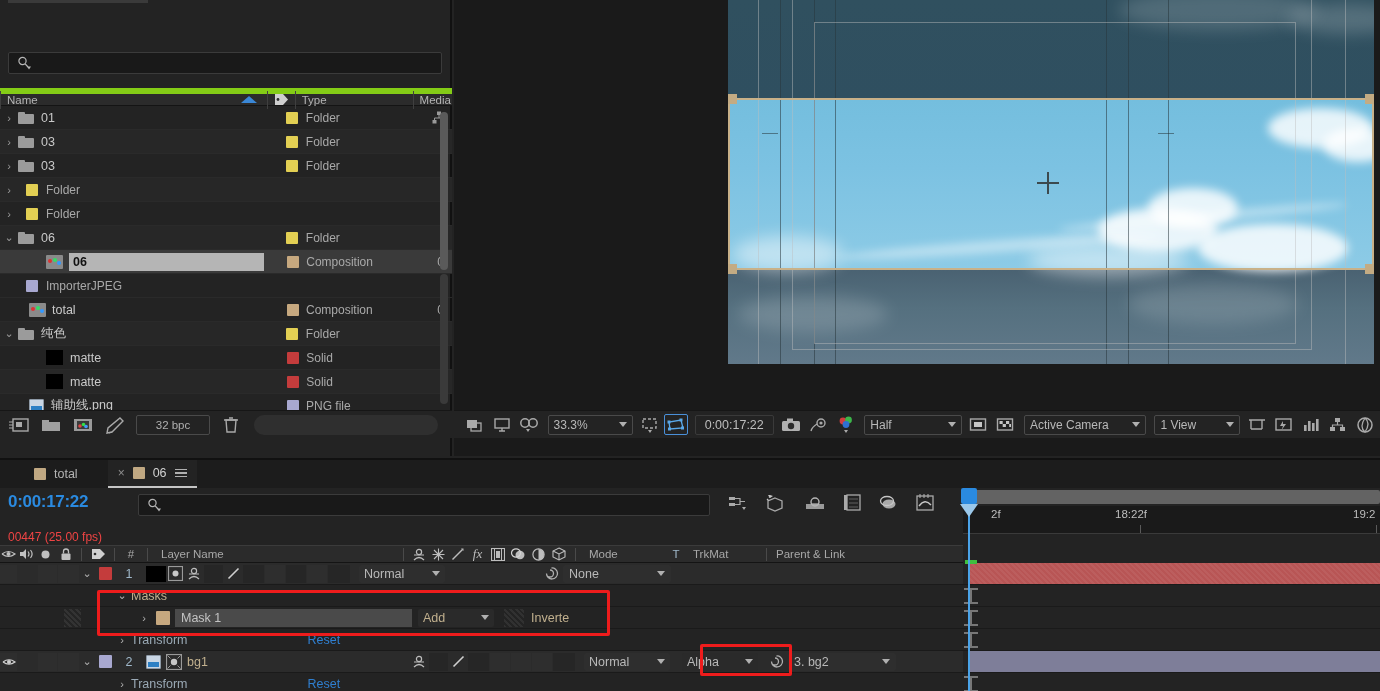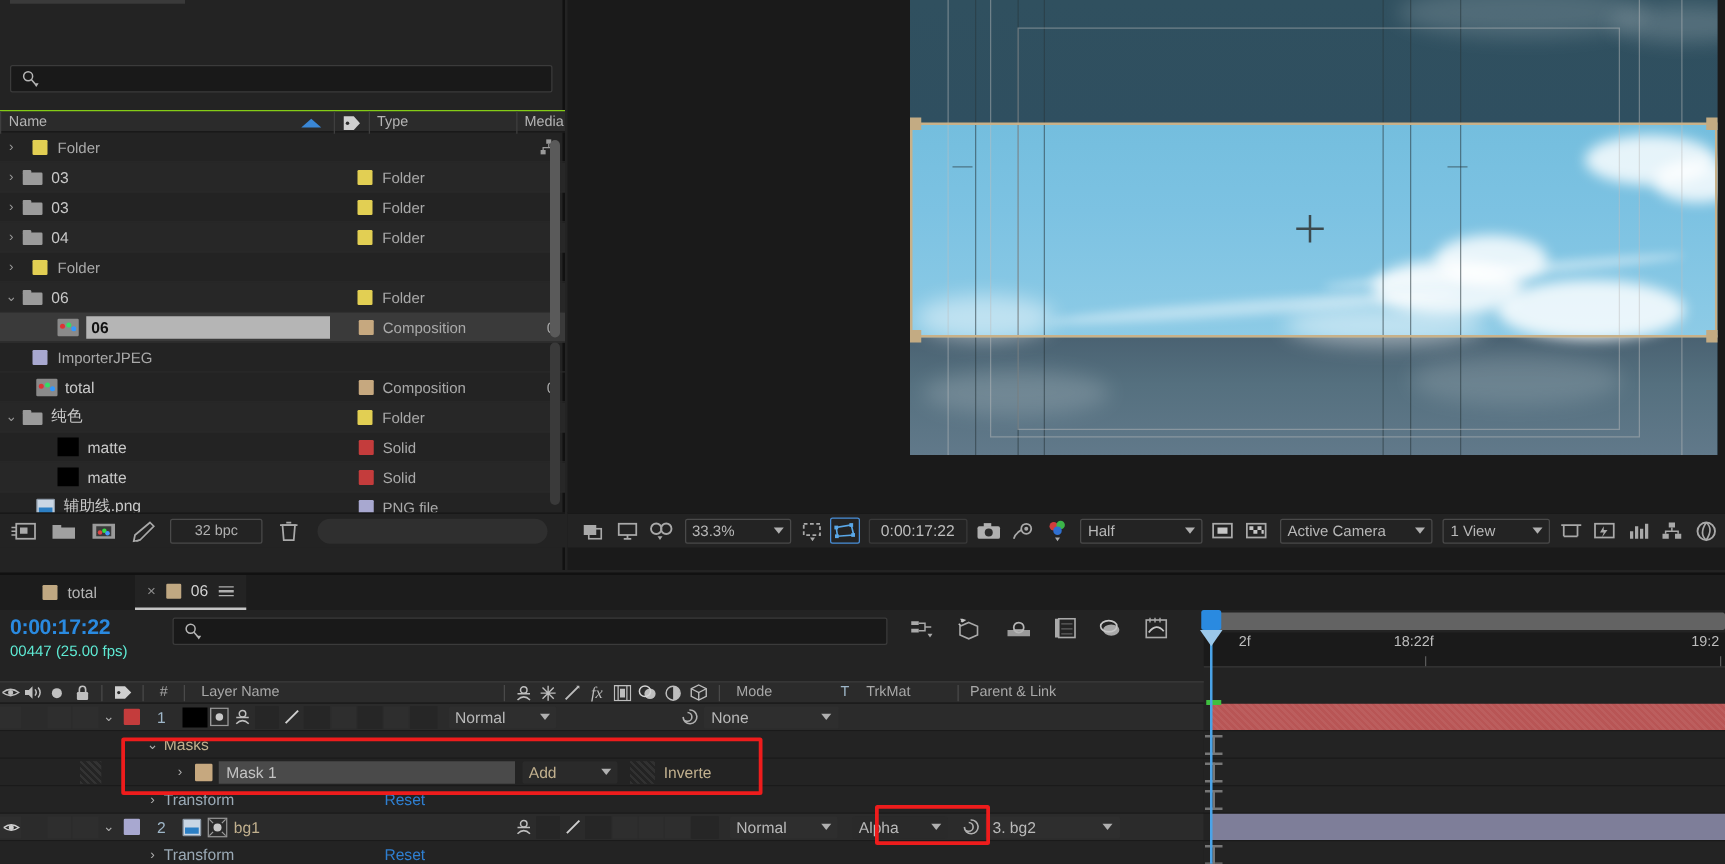--- a/index.html
+++ b/index.html
@@ -14,21 +14,21 @@
 
   
   #project-panel { position:absolute; left:0; top:0; width:452px; height:456px; background:#232323; border-right:2px solid #111; }
   #project-panel .topstub { position:absolute; left:8px; top:0; width:140px; height:3px; background:#3a3a3a; }
   .proj-search { position:absolute; left:8px; top:52px; width:434px; height:22px;
       background:#191919; border:1px solid #3b3b3b; border-radius:2px; display:flex; align-items:center; padding-left:8px; }
   .mag { width:14px; height:14px; position:relative; }
   .mag svg { display:block; }
 
   .proj-head { position:absolute; left:0; top:88px; width:452px; height:18px; background:#2b2b2b;
-     border-top:1px solid #84cc16; border-bottom:1px solid #141414; display:flex; align-items:flex-start; font-size:11.5px; color:#b4b4b4;}
+     border-top:6px solid #84cc16; border-bottom:1px solid #141414; display:flex; align-items:center; font-size:11.5px; color:#b4b4b4;}
   .proj-head .cell { height:18px; display:flex; align-items:center; border-left:1px solid #3f3f3f; padding-left:6px; }
   .proj-head .c-name { width:272px; justify-content:space-between; padding-right:4px; }
   .proj-head .c-tag { width:28px; justify-content:center; padding-left:0; }
   .proj-head .c-type { width:120px; }
   .proj-head .c-media { width:40px; border-left:1px solid #3f3f3f; }
   .sortarrow { width:0;height:0;border-left:8px solid transparent;border-right:8px solid transparent;border-bottom:7px solid #3a87d6; margin-right:6px;}
 
   .proj-list { position:absolute; left:0; top:106px; width:452px; height:322px; overflow:hidden; }
   .prow { height:24px; display:flex; align-items:center; border-bottom:1px solid #2a2a2a; position:relative; }
   .prow.alt { background:#272727; }
@@ -91,21 +91,21 @@
   .tl-tabs { position:absolute; left:0; top:0; width:1380px; height:28px; background:#1c1c1c; display:flex; align-items:center; }
   .tl-tab { display:flex; align-items:center; height:28px; padding:0 10px; gap:8px; color:#b4b4b4; font-size:12.5px;}
   .tl-tab.active { background:#232323; border-bottom:2px solid #c5c5c5; color:#d2d2d2;}
   .tabsw{width:12px;height:12px;background:#c0a882;border-radius:1px;}
   .xmark{color:#8e8e8e;font-size:12px;}
   .hamb { display:inline-block; width:12px; }
   .hamb i{display:block;height:1.5px;background:#b0b0b0;margin:2px 0;}
 
   .tl-tc { position:absolute; left:8px; top:32px; color:#2a8ae0; }
   .tl-tc .big { font-size:17px; font-weight:bold; letter-spacing:-.3px;}
-  .tl-tc .sub { font-size:12px; color:#5eead4; margin-top:2px;}
+  .tl-tc .sub { font-size:12px; color:#ef4444; margin-top:18px;}
   .tl-search { position:absolute; left:138px; top:34px; width:572px; height:22px;
       background:#191919;border:1px solid #3b3b3b;border-radius:2px;display:flex;align-items:center;padding-left:8px;}
   .tl-icons { position:absolute; left:728px; top:34px; display:flex; align-items:center; gap:17px; }
 
   .ruler { position:absolute; left:963px; top:28px; width:417px; height:46px; }
   .ruler .wsbar { position:absolute; left:0; top:2px; width:417px; height:14px; background:#636363; border-radius:2px; }
   .ruler .wsend { position:absolute; left:0; top:2px; width:10px; height:14px; background:#2a8ae0; border-radius:3px 0 0 3px;}
   .ruler .ticks { position:absolute; left:0; top:18px; width:417px; height:28px; background:#1a1a1a; border-bottom:1px solid #3a3a3a;}
   .ruler .tick { position:absolute; top:2px; color:#bdbdbd; font-size:11.5px; }
   .ruler .tickmark{position:absolute;top:19px;width:1px;height:8px;background:#5a5a5a;}
@@ -183,20 +183,24 @@
         </div>
       <div class="cell c-media">
           <span>Media</span>
         </div>
     </div>
 
     <div class="proj-list">
 
       <div class="prow">
         <span class="tw">›</span>
+        <div class="pr-name">
+          <span class="folder-ic"></span>
+          <span class="lbl">01</span>
+        </div>
         <div class="pr-tag">
             <span class="swatch" style="background:#e2cf53"></span>
           </div>
         <div class="pr-type">Folder</div>
         <div class="pr-media"></div>
         <svg style="position:absolute;right:6px;top:5px" width="14" height="14" viewBox="0 0 14 14">
             <rect x="5" y="0.5" width="4" height="3.5" fill="#9a9a9a"></rect>
             <rect x="0.5" y="9" width="4" height="3.5" fill="#9a9a9a"></rect>
             <rect x="9.5" y="9" width="4" height="3.5" fill="#9a9a9a"></rect>
             <path d="M7 4 v3 M2.5 9 v-2 h9 v2" stroke="#9a9a9a" fill="none" stroke-width="1"></path>
@@ -224,24 +228,20 @@
         </div>
         <div class="pr-tag">
             <span class="swatch" style="background:#e2cf53"></span>
           </div>
         <div class="pr-type">Folder</div>
         <div class="pr-media"></div>
       </div>
 
       <div class="prow alt">
         <span class="tw">›</span>
-        <div class="pr-name">
-          <span class="folder-ic"></span>
-          <span class="lbl">04</span>
-        </div>
         <div class="pr-tag">
             <span class="swatch" style="background:#e2cf53"></span>
           </div>
         <div class="pr-type">Folder</div>
         <div class="pr-media"></div>
       </div>
 
       <div class="prow">
         <span class="tw">›</span>
         <div class="pr-tag">

